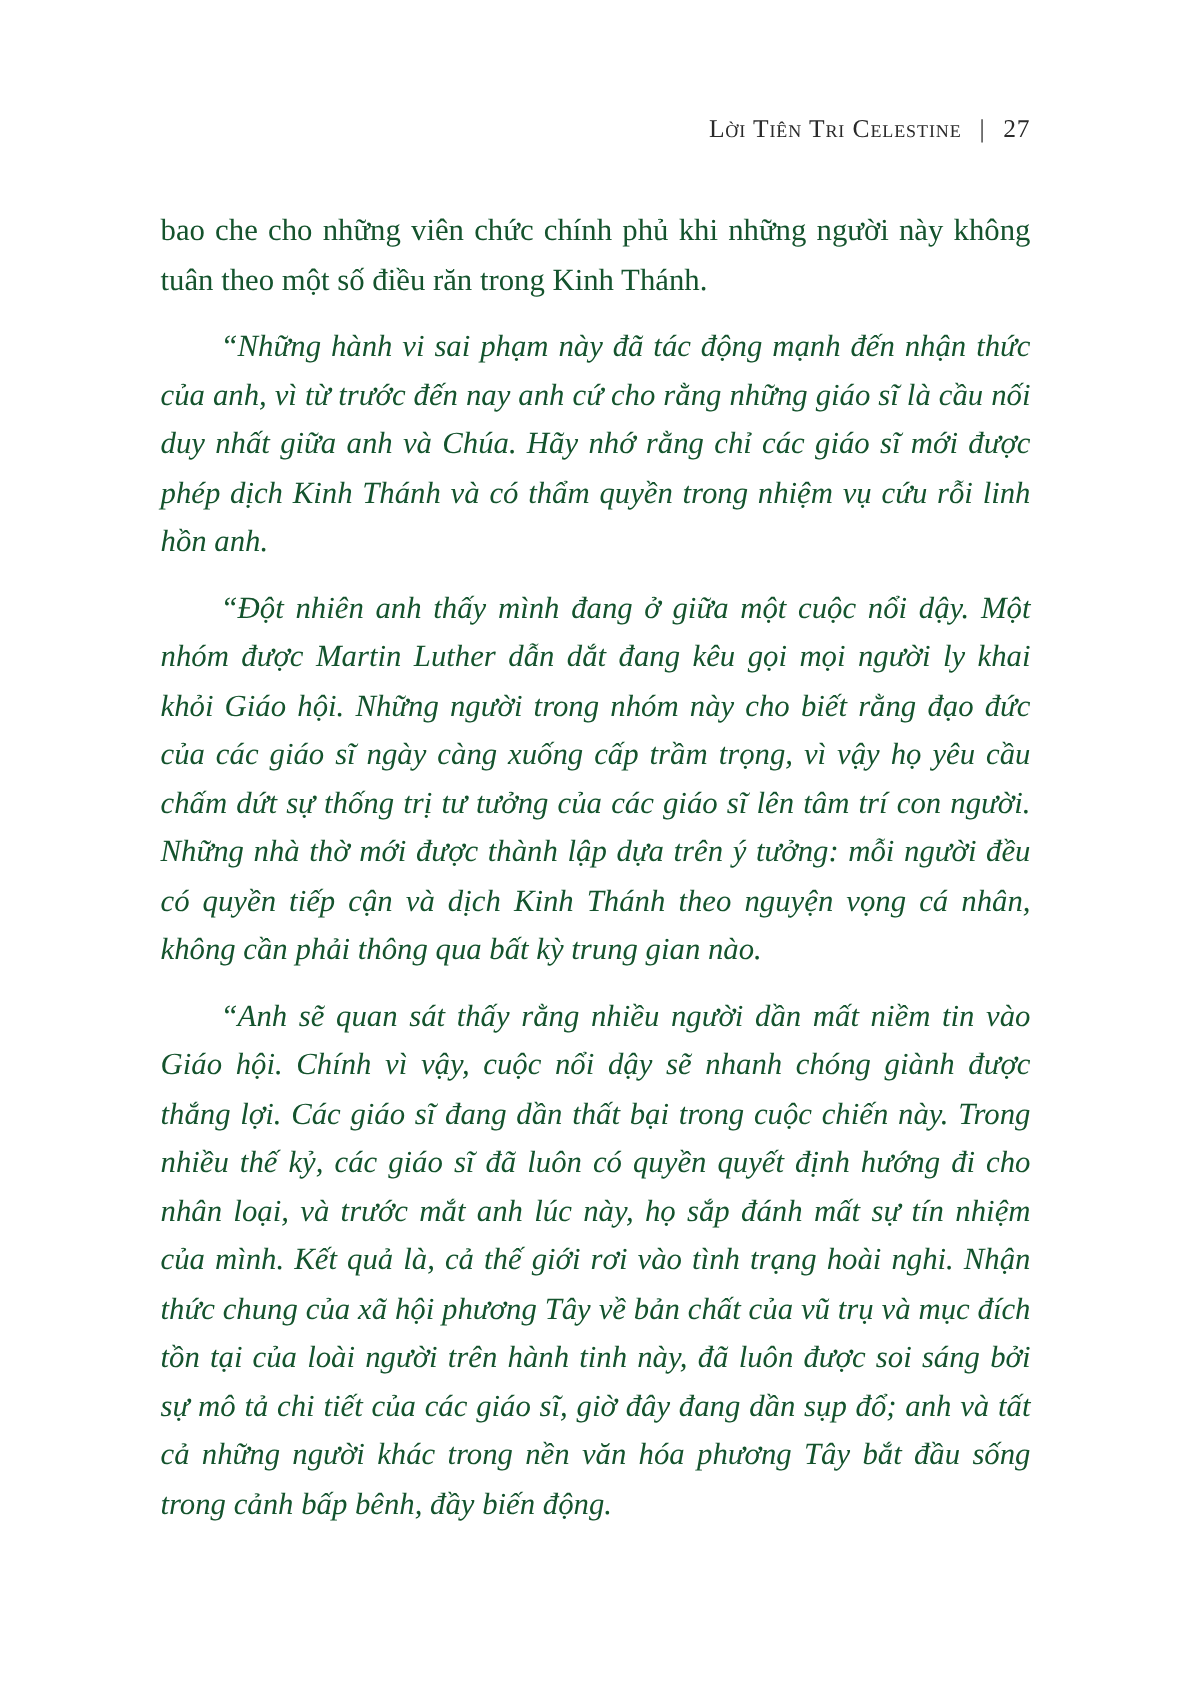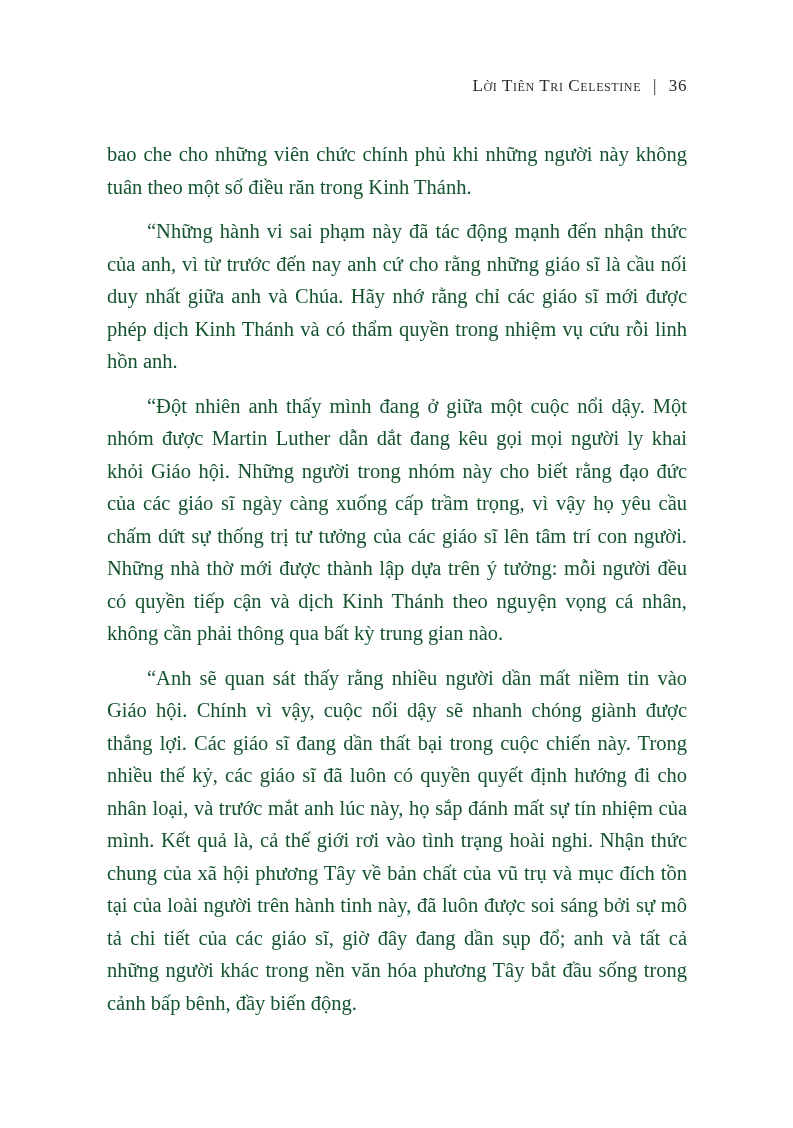--- a/index.html
+++ b/index.html
@@ -46,31 +46,32 @@
     font-size: 20.5px;
     line-height: 32.5px;
     text-align: justify;
     color: #14532d;
   }
   .content p {
     margin-bottom: 12px;
   }
   .content p.indent {
     text-indent: 40px;
+    font-style: italic;
   }
 </style>
 </head>
 <body>
 
 <div class="page">
 
   <div class="running-header">
     <span class="title">Lời Tiên Tri Celestine</span>
     <span class="sep">|</span>
-    <span class="pagenum">36</span>
+    <span class="pagenum">27</span>
   </div>
 
   <div class="content">
     <p>bao che cho những viên chức chính phủ khi những người này không tuân theo một số điều răn trong Kinh Thánh.</p>
     <p class="indent">“Những hành vi sai phạm này đã tác động mạnh đến nhận thức của anh, vì từ trước đến nay anh cứ cho rằng những giáo sĩ là cầu nối duy nhất giữa anh và Chúa. Hãy nhớ rằng chỉ các giáo sĩ mới được phép dịch Kinh Thánh và có thẩm quyền trong nhiệm vụ cứu rỗi linh hồn anh.</p>
     <p class="indent">“Đột nhiên anh thấy mình đang ở giữa một cuộc nổi dậy. Một nhóm được Martin Luther dẫn dắt đang kêu gọi mọi người ly khai khỏi Giáo hội. Những người trong nhóm này cho biết rằng đạo đức của các giáo sĩ ngày càng xuống cấp trầm trọng, vì vậy họ yêu cầu chấm dứt sự thống trị tư tưởng của các giáo sĩ lên tâm trí con người. Những nhà thờ mới được thành lập dựa trên ý tưởng: mỗi người đều có quyền tiếp cận và dịch Kinh Thánh theo nguyện vọng cá nhân, không cần phải thông qua bất kỳ trung gian nào.</p>
     <p class="indent">“Anh sẽ quan sát thấy rằng nhiều người dần mất niềm tin vào Giáo hội. Chính vì vậy, cuộc nổi dậy sẽ nhanh chóng giành được thắng lợi. Các giáo sĩ đang dần thất bại trong cuộc chiến này. Trong nhiều thế kỷ, các giáo sĩ đã luôn có quyền quyết định hướng đi cho nhân loại, và trước mắt anh lúc này, họ sắp đánh mất sự tín nhiệm của mình. Kết quả là, cả thế giới rơi vào tình trạng hoài nghi. Nhận thức chung của xã hội phương Tây về bản chất của vũ trụ và mục đích tồn tại của loài người trên hành tinh này, đã luôn được soi sáng bởi sự mô tả chi tiết của các giáo sĩ, giờ đây đang dần sụp đổ; anh và tất cả những người khác trong nền văn hóa phương Tây bắt đầu sống trong cảnh bấp bênh, đầy biến động.</p>
   </div>
 
 </div>

